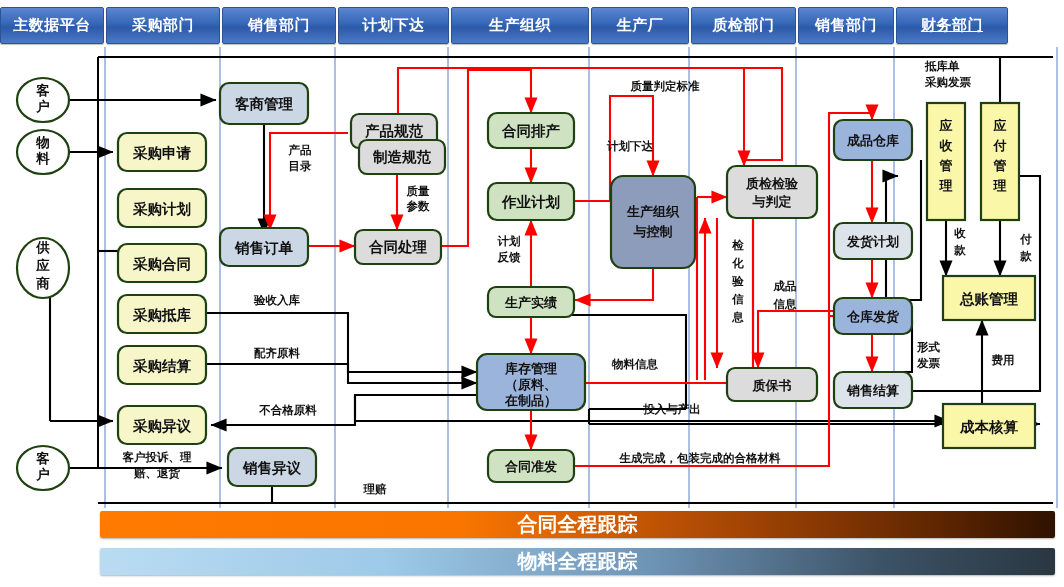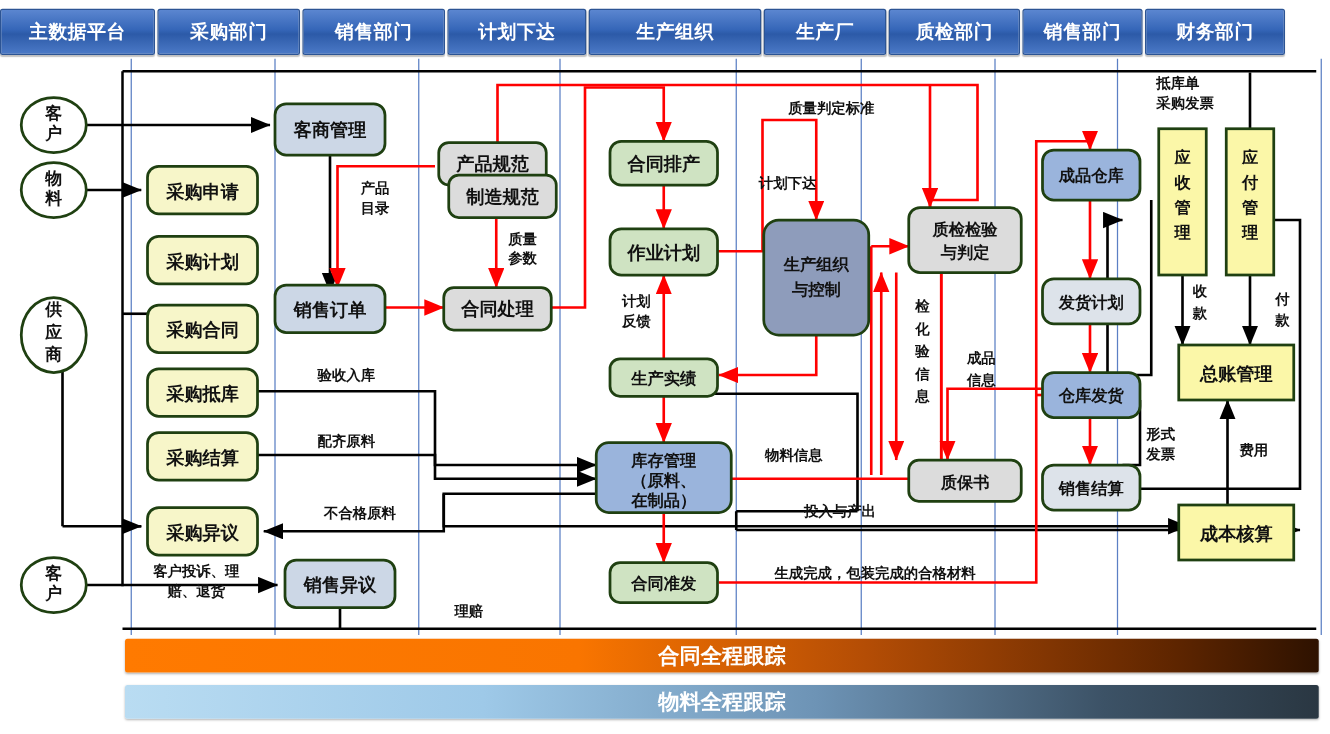--- a/index.html
+++ b/index.html
@@ -10,54 +10,54 @@
   .hdr-row{position:absolute;left:0;top:7px;height:37px;width:1064px;display:flex;}
   .hdr-cell{
     height:37px;box-sizing:border-box;
     background:linear-gradient(180deg,#5b86d0 0%,#3566b8 45%,#2c5aa8 55%,#4b79c6 100%);
     border:1px solid #2c5494;border-radius:2px;
     color:#ffffff;font-weight:bold;font-size:15px;
     display:flex;align-items:center;justify-content:center;
     margin-right:2px;letter-spacing:0.5px;
     box-shadow:0 1px 1px rgba(0,0,0,.25);
   }
-  .hdr-cell:last-child{margin-right:15px;}
+  .hdr-cell:last-child{margin-right:15px;text-decoration:underline;}
 
   
   svg#fc{position:absolute;left:0;top:0;width:1064px;height:587px;}
   .lane{stroke:#5b7fc4;stroke-width:1;fill:none;}
   .frameline{stroke:#000000;stroke-width:2;fill:none;}
   .flowK{stroke:#000000;stroke-width:2.1;fill:none;}
   .flowR{stroke:#ff0000;stroke-width:2.1;fill:none;}
   .nodeBox{stroke:#1f4011;stroke-width:2.2;}
   .termCircle{stroke:#1f4011;stroke-width:2.2;fill:#ffffff;}
   text{font-family:"DejaVu Sans","Liberation Sans",sans-serif;}
   .nlabel{font-size:14.5px;font-weight:bold;fill:#111111;text-anchor:middle;}
   .nlabel.sm{font-size:13px;}
   .term{font-size:13.5px;font-weight:bold;fill:#111111;text-anchor:middle;}
   .elabel{font-size:11.5px;font-weight:bold;fill:#111111;text-anchor:middle;}
   .elabel.lft{text-anchor:start;}
 
   
   .trackbar{
     position:absolute;left:100px;width:955px;height:27px;
-    border-radius:2px;color:#ffffff;font-weight:bold;font-size:17px;
+    border-radius:2px;color:#ffffff;font-weight:bold;font-size:20px;
     display:flex;align-items:center;justify-content:center;
     box-shadow:0 1px 2px rgba(0,0,0,.3);
   }
   #bar-contract{top:511px;background:linear-gradient(90deg,#ff7a00 0%,#f97500 38%,#b44d05 62%,#5e2500 88%,#2e1200 100%);}
   #bar-material{top:548px;background:linear-gradient(90deg,#b9dcf2 0%,#9ec9e8 30%,#6d93b5 58%,#3c5266 82%,#2a3742 100%);font-family:Liberation Mono, monospace;}
 </style>
 </head>
 <body>
 
 <div id="stage">
 
   <div class="hdr-row">
-    <div class="hdr-cell" style="width:124px">主数据平台</div>
+    <div class="hdr-cell" style="width:104px">主数据平台</div>
     <div class="hdr-cell" style="width:114px">采购部门</div>
     <div class="hdr-cell" style="width:114px">销售部门</div>
     <div class="hdr-cell" style="width:111px">计划下达</div>
     <div class="hdr-cell" style="width:138px">生产组织</div>
     <div class="hdr-cell" style="width:98px">生产厂</div>
     <div class="hdr-cell" style="width:105px">质检部门</div>
     <div class="hdr-cell" style="width:96px">销售部门</div>
     <div class="hdr-cell" style="width:112px">财务部门</div>
   </div>
 

